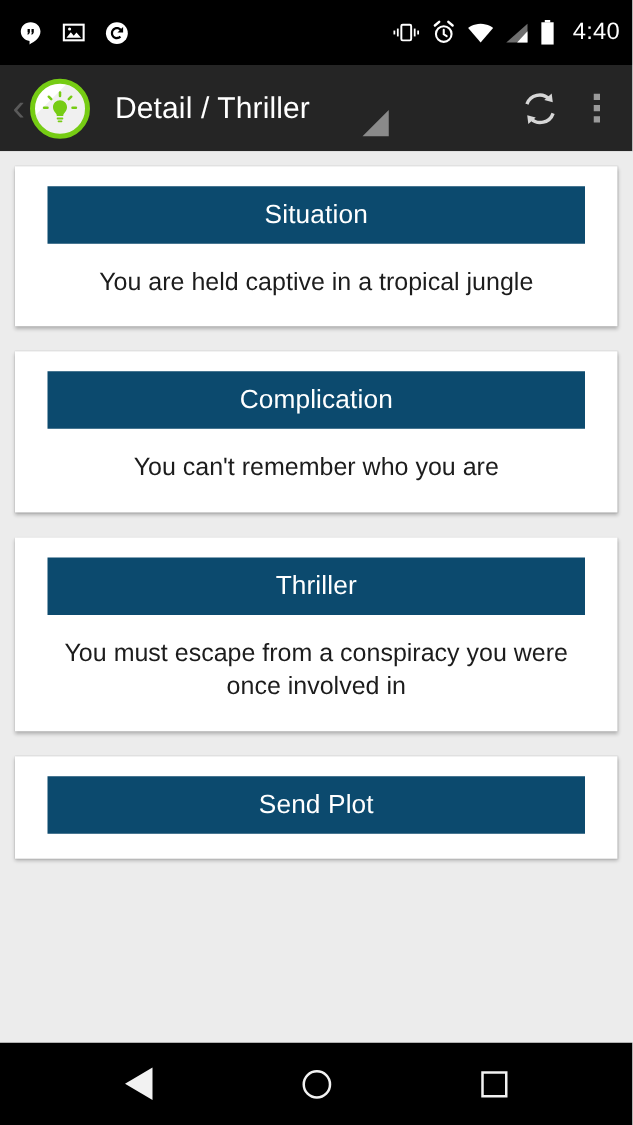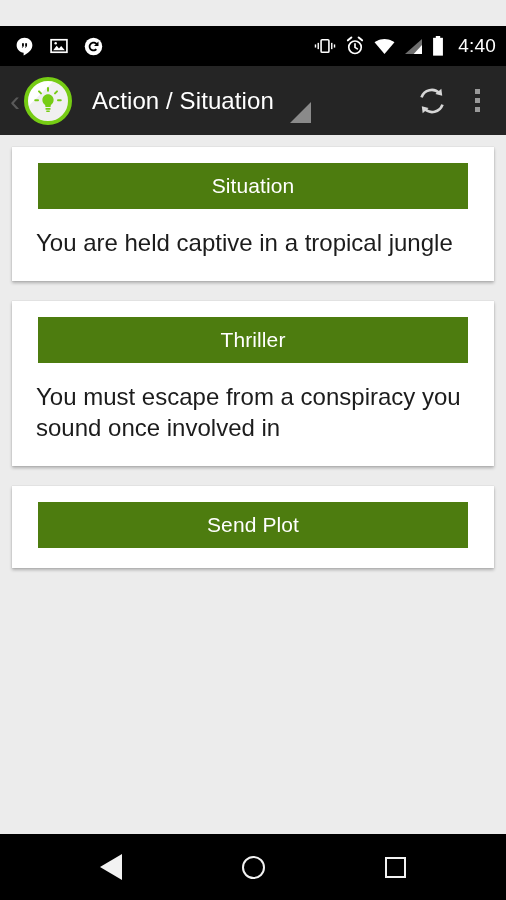--- a/index.html
+++ b/index.html
@@ -17,28 +17,27 @@
     position: relative;
     width: 506px;
     height: 900px;
     background: #ececec;
     display: flex;
     flex-direction: column;
   }
 
   
   .status-bar {
-    height: 40px;
+    height: 52px;
     background: #000000;
     display: flex;
     align-items: center;
     padding: 0 10px 0 14px;
     flex: none;
     position: relative;
-    margin-top: 26px;
   }
   .status-left {
     display: flex;
     align-items: center;
     gap: 14px;
   }
   .status-right {
     margin-left: auto;
     display: flex;
     align-items: center;
@@ -151,33 +150,34 @@
     margin: 0 12px 20px 12px;
     padding: 16px 14px 22px 14px;
     box-shadow: 0 2px 3px rgba(0,0,0,0.26), 0 0 1px rgba(0,0,0,0.16);
   }
   .card-last {
     margin-bottom: 16px;
     padding-bottom: 20px;
   }
 
   .section-header {
-    background: #4d7c0f;
+    background: #0c4a6e;
     color: #ffffff;
     font-size: 21px;
     text-align: center;
     padding: 12px 26px;
     margin: 0 12px;
     line-height: 1.05;
     letter-spacing: 0.1px;
   }
 
   .card-body {
+    text-align: center;
     color: #1c1c1c;
-    font-size: 24px;
+    font-size: 20px;
     line-height: 1.32;
     padding: 18px 10px 0 10px;
   }
 
   
   .nav-bar {
     height: 66px;
     background: #000000;
     display: flex;
     align-items: center;
@@ -297,21 +297,21 @@
           <path d="M12 1.6v2.2"></path>
           <path d="M4.8 4.3l1.6 1.6"></path>
           <path d="M19.2 4.3l-1.6 1.6"></path>
           <path d="M1.8 11.3H4"></path>
           <path d="M22.2 11.3H20"></path>
         </g>
       </svg>
       <div class="shade"></div>
     </div>
 
-    <div class="app-title">Action / Situation</div>
+    <div class="app-title">Detail / Thriller</div>
 
     <div class="spinner-triangle"></div>
 
     <div class="bar-actions">
 
       <span class="status-icon">
         <svg width="34" height="34" viewBox="0 0 24 24">
           <path fill="none" stroke="#d6d6d6" stroke-width="1.9" d="M4.6 9.4A7.6 7.6 0 0 1 17.3 6.6"></path>
           <path fill="#d6d6d6" d="M18.6 3.4l.6 4.9-4.8-1.3z"></path>
           <path fill="none" stroke="#d6d6d6" stroke-width="1.9" d="M19.4 14.6A7.6 7.6 0 0 1 6.7 17.4"></path>
@@ -329,24 +329,28 @@
   </div>
 
   <div class="content">
 
     <div class="card">
       <div class="section-header">Situation</div>
       <div class="card-body">You are held captive in a tropical jungle</div>
     </div>
 
 
+    <div class="card">
+      <div class="section-header">Complication</div>
+      <div class="card-body">You can't remember who you are</div>
+    </div>
 
     <div class="card">
       <div class="section-header">Thriller</div>
-      <div class="card-body">You must escape from a conspiracy you sound once involved in</div>
+      <div class="card-body">You must escape from a conspiracy you were once involved in</div>
     </div>
 
     <div class="card card-last">
       <div class="section-header">Send Plot</div>
     </div>
 
   </div>
 
   <div class="nav-bar">
     <div class="nav-btn">

